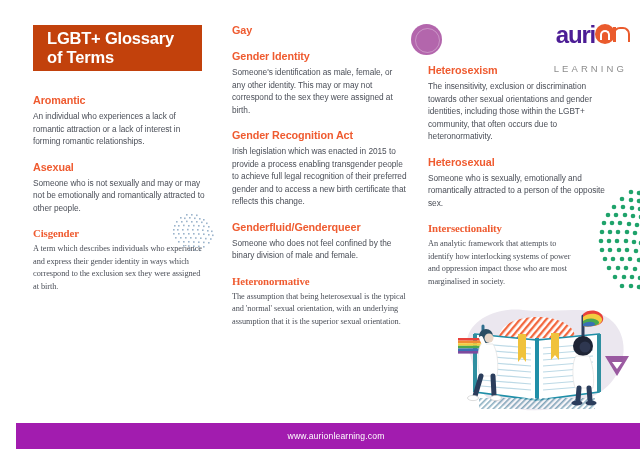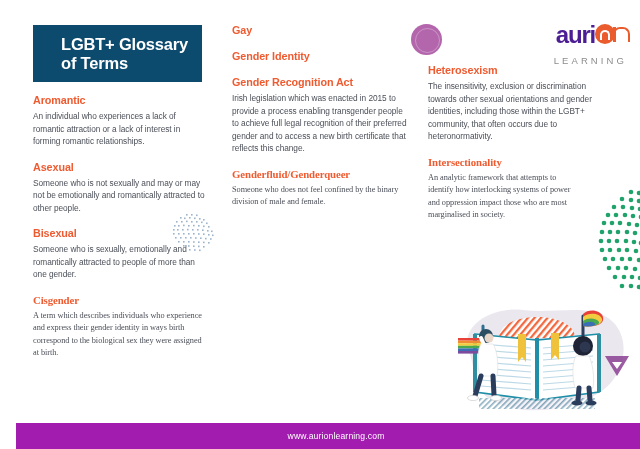--- a/index.html
+++ b/index.html
@@ -47,26 +47,25 @@
   }
   #green-dots {
     left: 598px; top: 188px;
     width: 44px; height: 106px;
   }
 
   
   #title-band {
     position: absolute;
     left: 33px; top: 25px;
-    width: 169px; height: 57px;
-    background: #0c4a6e;
+    width: 169px; height: 46px;
+    background: #c2410c;
     display: flex;
     align-items: center;
     padding-left: 14px;
-    justify-content: center;
   }
   #title-band .title-text {
     color: #ffffff;
     font-size: 16.5px;
     line-height: 19px;
     font-weight: bold;
     letter-spacing: -.2px;
   }
 
   
@@ -127,21 +126,21 @@
     content: "";
     position: absolute;
     left: 0; top: 0;
     width: 2.5px; height: 15px;
     background: #ea5b2d;
   }
   #logo-learning {
     font-size: 9.5px;
     letter-spacing: 3.1px;
     color: #8d8d8d;
-    margin-top: 8px;
+    margin-top: 16px;
     padding-right: 1px;
   }
 
   
   .col { position: absolute; }
   #col-left   { left: 33px;  top: 94px;  width: 175px; }
   #col-mid    { left: 232px; top: 24px;  width: 175px; }
   #col-right  { left: 428px; top: 64px;  width: 182px; }
 
   .entry { margin-bottom: 13px; }
@@ -339,50 +338,55 @@
   <div class="col" id="col-left">
     <div class="entry">
       <div class="term">Aromantic</div>
       <div class="def">An individual who experiences a lack of romantic attraction or a lack of interest in forming romantic relationships.</div>
     </div>
     <div class="entry">
       <div class="term">Asexual</div>
       <div class="def">Someone who is not sexually and may or may not be emotionally and romantically attracted to other people.</div>
     </div>
     <div class="entry">
-      <div class="term">Bisexual</div>
-      <div class="def">Someone who is sexually, emotionally and romantically attracted to people of more than one gender.</div>
-    </div>
-    <div class="entry">
       <div class="term">Cisgender</div>
-      <div class="def">A term which describes individuals who experience and express their gender identity in ways birth correspond to the biological sex they were assigned at birth.</div>
+      <div class="def">A term which describes individuals who experience and express their gender identity in ways which correspond to the exclusion sex they were assigned at birth.</div>
     </div>
   </div>
 
   <div class="col" id="col-mid">
     <div class="entry">
       <div class="term">Gay</div>
     </div>
     <div class="entry">
       <div class="term">Gender Identity</div>
+      <div class="def">Someone's identification as male, female, or any other identity. This may or may not correspond to the sex they were assigned at birth.</div>
     </div>
     <div class="entry">
       <div class="term">Gender Recognition Act</div>
       <div class="def">Irish legislation which was enacted in 2015 to provide a process enabling transgender people to achieve full legal recognition of their preferred gender and to access a new birth certificate that reflects this change.</div>
     </div>
     <div class="entry">
       <div class="term">Genderfluid/Genderqueer</div>
       <div class="def">Someone who does not feel confined by the binary division of male and female.</div>
     </div>
+    <div class="entry">
+      <div class="term">Heteronormative</div>
+      <div class="def">The assumption that being heterosexual is the typical and 'normal' sexual orientation, with an underlying assumption that it is the superior sexual orientation.</div>
+    </div>
   </div>
 
   <div class="col" id="col-right">
     <div class="entry">
       <div class="term">Heterosexism</div>
       <div class="def">The insensitivity, exclusion or discrimination towards other sexual orientations and gender identities, including those within the LGBT+ community, that often occurs due to heteronormativity.</div>
+    </div>
+    <div class="entry">
+      <div class="term">Heterosexual</div>
+      <div class="def">Someone who is sexually, emotionally and romantically attracted to a person of the opposite sex.</div>
     </div>
     <div class="entry" style="width:152px">
       <div class="term">Intersectionality</div>
       <div class="def">An analytic framework that attempts to identify how interlocking systems of power and oppression impact those who are most marginalised in society.</div>
     </div>
   </div>
 
   <svg id="illustration" viewBox="0 0 200 118">
 
     <path d="M32 52 C22 28 52 6 86 10 C120 14 156 2 176 22 C196 42 186 80 160 94 C132 110 92 116 62 104 C34 93 40 72 32 52 Z" fill="#e4dfea" opacity="0.75"></path>

